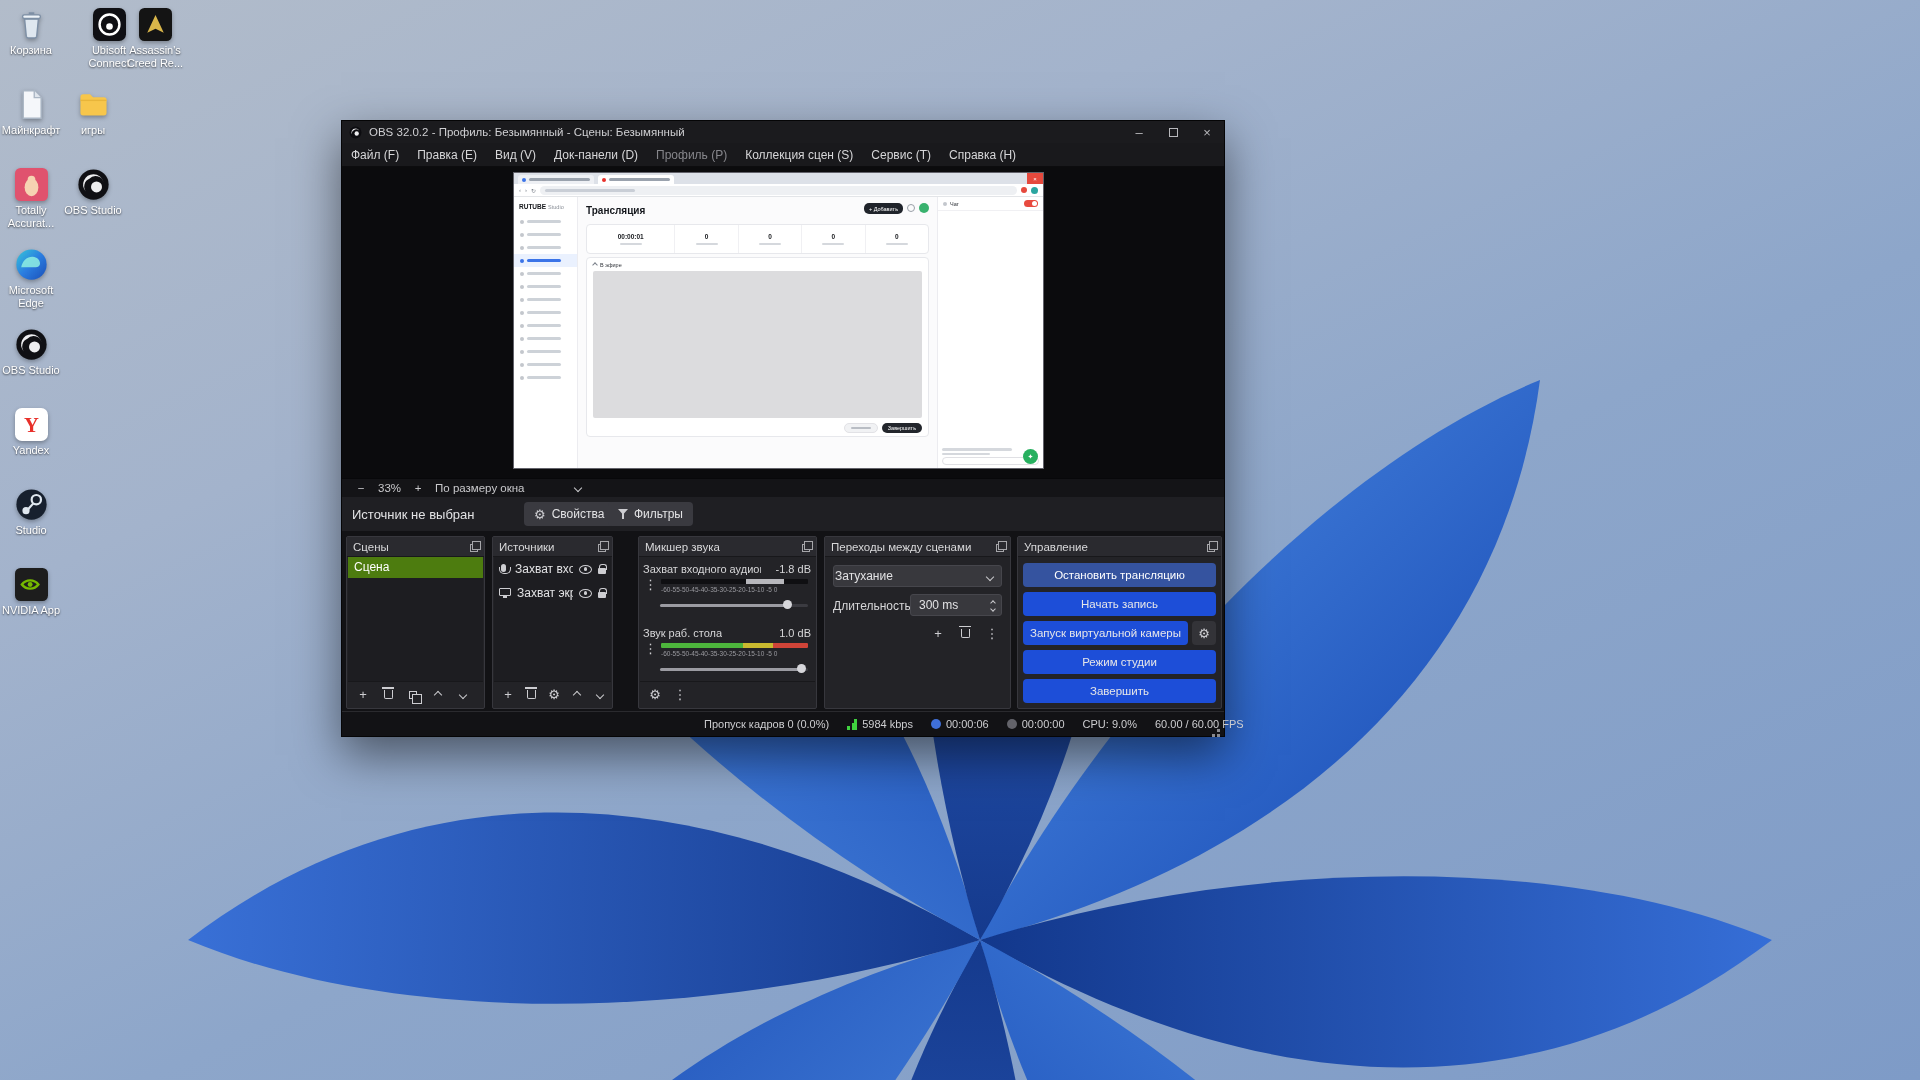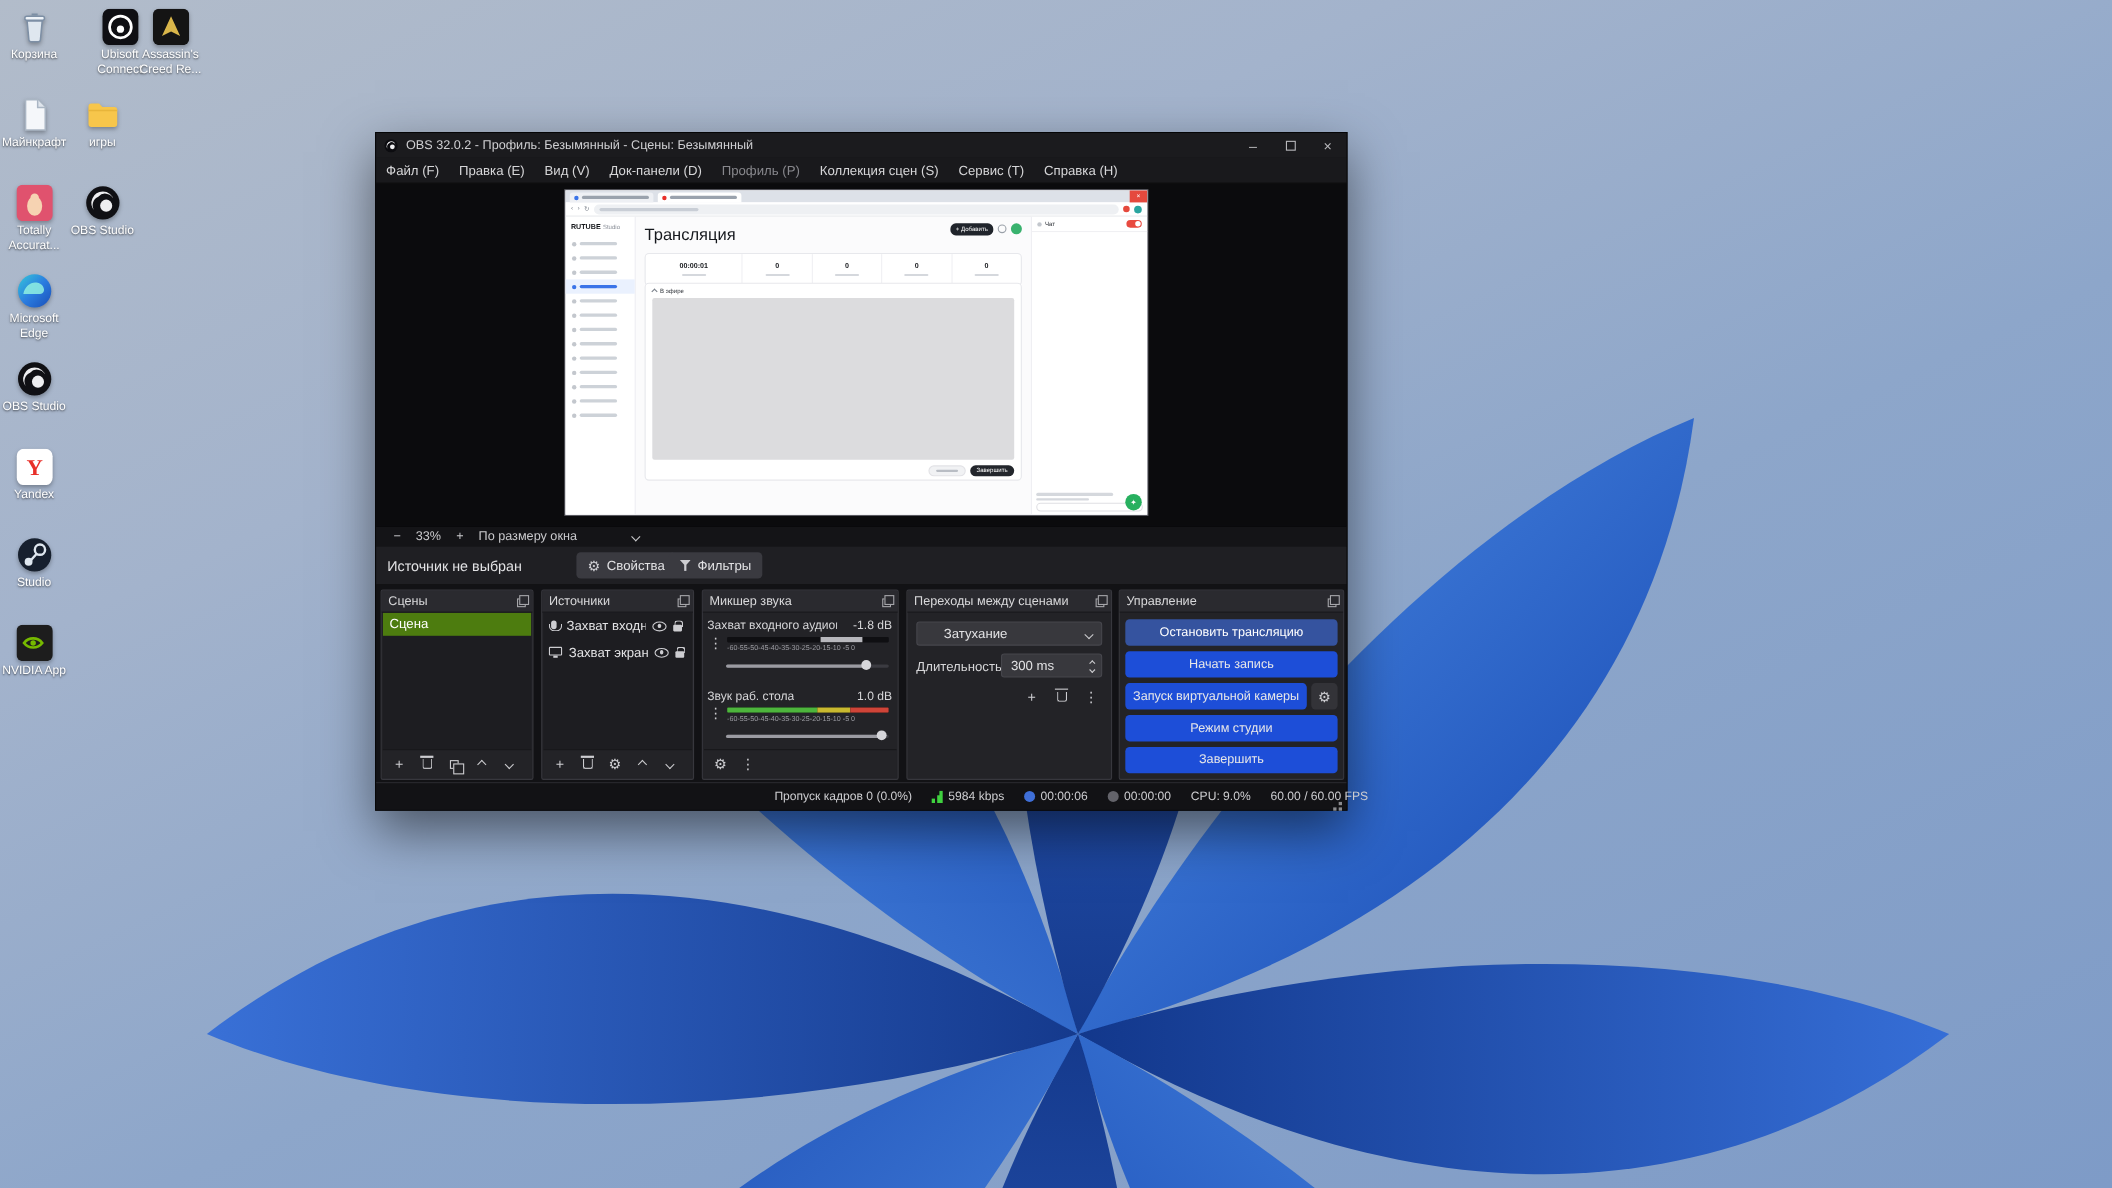--- a/index.html
+++ b/index.html
@@ -82,21 +82,21 @@
 .mix-spk{position:absolute;left:3px;top:38px}
 .meter{position:absolute;left:22px;right:8px;top:16px;height:5px;background:#0f0f12;border-radius:1px;overflow:hidden}
 .meter i{position:absolute;top:0;bottom:0}
 .mix-scale{position:absolute;left:22px;right:4px;top:23px;font-size:6.5px;letter-spacing:0;color:#9a9aa0;white-space:nowrap;overflow:hidden}
 .slid{position:absolute;left:21px;right:8px;top:36px;height:12px}
 .slid .trk{position:absolute;left:0;right:0;top:5px;height:3px;background:#3b3b41;border-radius:2px}
 .slid .fil{position:absolute;left:0;top:5px;height:3px;background:#9b9ba2;border-radius:2px}
 .slid .hnd{position:absolute;top:1px;width:9px;height:9px;border-radius:50%;background:#d6d6da}
 
 
-.sel{position:absolute;left:8px;right:8px;top:28px;height:22px;background:#38383d;border:1px solid #46464c;border-radius:3px;line-height:20px;padding-left:24px;color:#e2e2e4}
+.sel{position:absolute;left:8px;right:8px;top:28px;height:22px;background:#38383d;border:1px solid #46464c;border-radius:3px;line-height:20px;padding-left:1px;color:#e2e2e4}
 .sel .chv{position:absolute;right:8px;top:8px}
 .durlbl{position:absolute;left:8px;top:62px;color:#d6d6d8}
 .spin{position:absolute;right:8px;top:57px;width:92px;height:22px;background:#38383d;border:1px solid #46464c;border-radius:3px;line-height:20px;padding-left:8px;color:#e2e2e4}
 .spin .up{position:absolute;right:6px;top:6px}
 .spin .dn{position:absolute;right:6px;top:11px}
 .trow{position:absolute;right:6px;top:86px;display:flex;gap:3px}
 
 
 .cstack{position:absolute;left:5px;right:5px;top:26px}
 .cbtn{height:24px;margin-bottom:5px;background:#1d4ed8;border-radius:4px;color:#e6e6e8;font-size:11.5px;display:flex;align-items:center;justify-content:center;white-space:nowrap;overflow:hidden}
@@ -123,21 +123,21 @@
 .bside{width:64px;border-right:1px solid #ececf0;background:#fff;padding-top:4px}
 .blogo{display:flex;align-items:baseline;gap:2px;padding:2px 5px 5px}
 .blogo .r{font-size:6.5px;font-weight:bold;color:#14161a}
 .blogo .s{font-size:5.5px;color:#8a8f98}
 .bsrow{height:13px;display:flex;align-items:center;gap:3px;padding-left:6px}
 .bsrow .d{width:4px;height:4px;border-radius:50%;background:#c3c7cd}
 .bsrow .b{width:34px;height:3px;background:#cdd2d8;border-radius:2px}
 .bsrow.act{background:#eaf1fe}
 .bsrow.act .d{background:#3b74e8}.bsrow.act .b{background:#3b74e8}
 .bmain{flex:1;background:#fbfbfc;padding:8px;position:relative}
-.bhead{font-size:15px;font-weight:normal;color:#15181d}
+.bhead{font-size:10px;font-weight:bold;color:#15181d}
 .baddbtn{position:absolute;right:34px;top:6px;height:11px;background:#20242b;border-radius:5px;color:#fff;font-size:5.5px;display:flex;align-items:center;padding:0 5px}
 .bbell{position:absolute;right:22px;top:7px;width:8px;height:8px;border-radius:50%;border:1px solid #9aa0a8}
 .bava{position:absolute;right:8px;top:6px;width:10px;height:10px;border-radius:50%;background:#39b26e}
 .bstats{margin-top:8px;height:30px;background:#fff;border:1px solid #e7e8ec;border-radius:4px;display:flex}
 .bstat{flex:1;display:flex;flex-direction:column;align-items:center;justify-content:center;gap:3px;border-left:1px solid #f0f0f3}
 .bstat:first-child{border-left:none;flex:1.4}
 .bstat .v{font-size:6.5px;font-weight:bold;color:#16181c}
 .bstat .lb{width:22px;height:2.5px;background:#d5d8dd;border-radius:2px}
 .bcard{position:absolute;left:8px;right:8px;top:60px;height:180px;background:#fff;border:1px solid #e7e8ec;border-radius:4px}
 .bcard-h{height:13px;display:flex;align-items:center;gap:3px;padding:0 6px;font-size:5.5px;color:#30343a}
@@ -498,21 +498,21 @@
             </span>
           <span class="tbtn">
               <span class="chv up"></span>
             </span>
           <span class="tbtn">
               <span class="chv dn"></span>
             </span>
         </div>
       </div>
 
-      <div class="panel" style="left:150px;width:139px">
+      <div class="panel" style="left:150px;width:121px">
         <div class="phead">
           <span>Источники</span>
           <span class="i-pop"></span>
         </div>
         <div class="pbody">
           <div class="src-row">
             <span class="i-mic"></span>
             <span class="lbl">Захват входн...</span>
             <span class="i-eye"></span>
             <span class="i-lock"></span>

